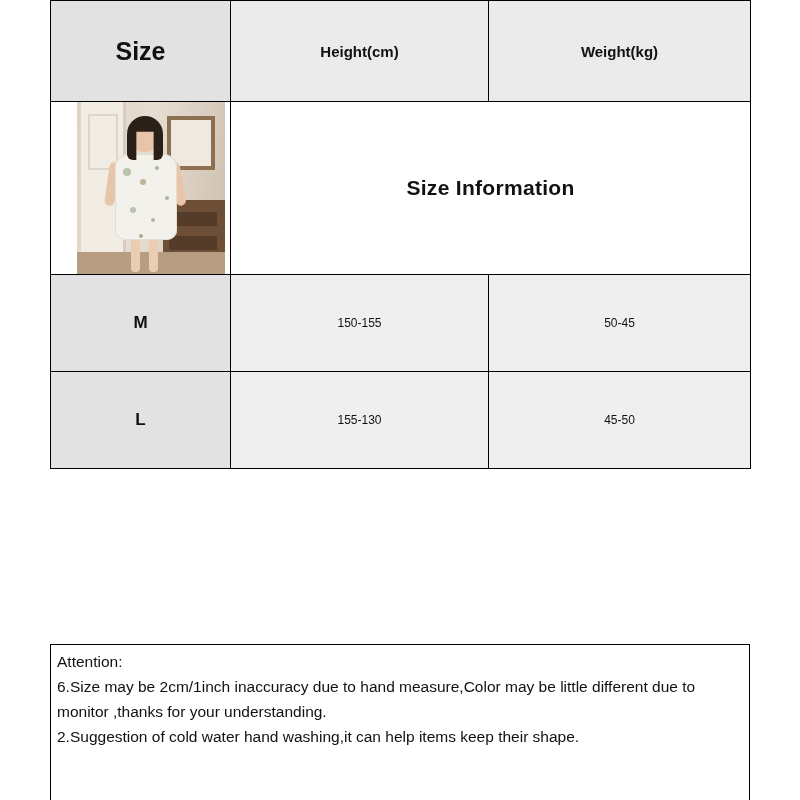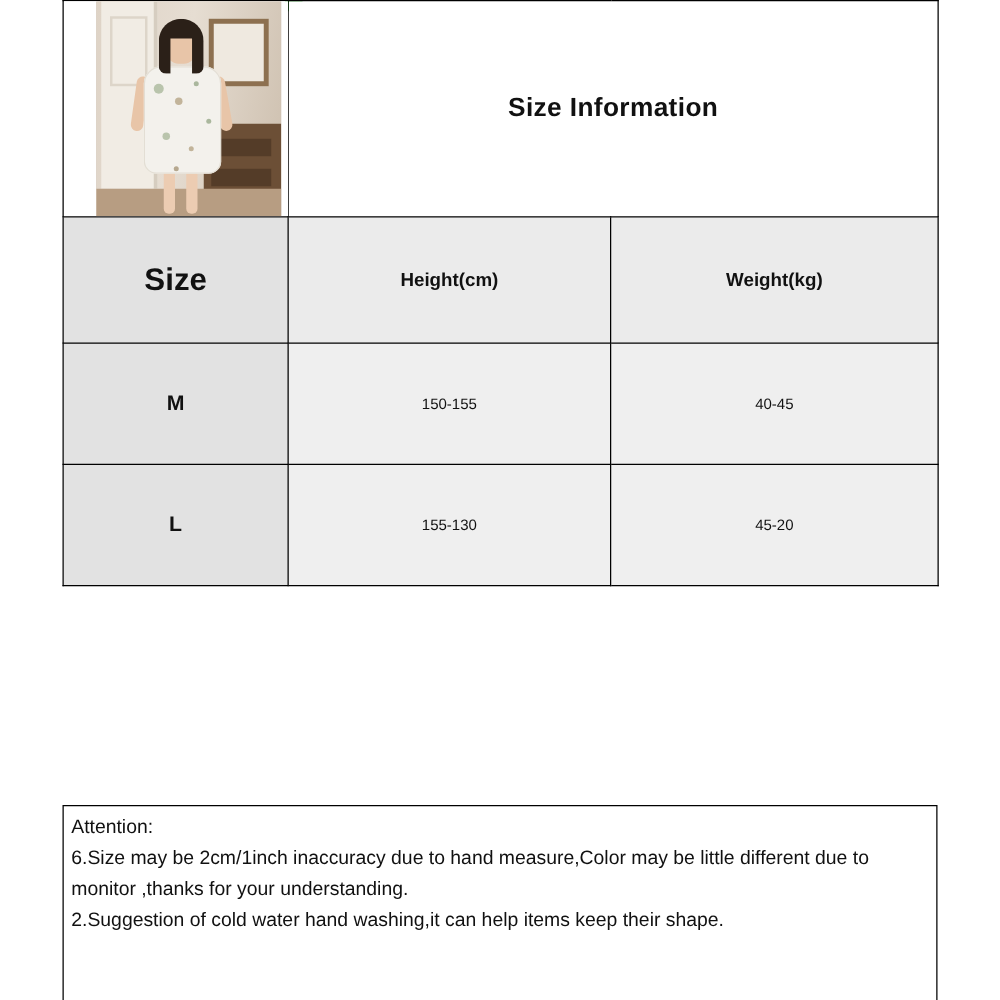--- a/index.html
+++ b/index.html
@@ -212,20 +212,26 @@
 
   <div class="top-mark"></div>
 
   <table class="size-table">
     <colgroup>
       <col class="col-size">
       <col class="col-height">
       <col class="col-weight">
     </colgroup>
     <tbody>
+      <tr>
+        <td class="hdr hdr-size">Size</td>
+        <td class="hdr hdr-col">Height(cm)</td>
+        <td class="hdr hdr-col">Weight(kg)</td>
+      </tr>
+
       <tr>
         <td class="cell-photo">
           <div class="photo">
             <div class="ph-wall"></div>
             <div class="ph-door"></div>
             <div class="ph-frame"></div>
             <div class="ph-dresser"></div>
             <div class="ph-floor"></div>
             <div class="ph-arm-l"></div>
             <div class="ph-arm-r"></div>
@@ -233,35 +239,29 @@
             <div class="ph-leg-r"></div>
             <div class="ph-dress"></div>
             <div class="ph-head"></div>
             <div class="ph-hair"></div>
           </div>
         </td>
         <td class="cell-title" colspan="2">Size Information</td>
       </tr>
 
       <tr>
-        <td class="hdr hdr-size">Size</td>
-        <td class="hdr hdr-col">Height(cm)</td>
-        <td class="hdr hdr-col">Weight(kg)</td>
-      </tr>
-
-      <tr>
         <td class="row-cell sizecol">M</td>
         <td class="row-cell">150-155</td>
-        <td class="row-cell">40-45</td>
+        <td class="row-cell">50-45</td>
       </tr>
 
       <tr>
         <td class="row-cell sizecol">L</td>
         <td class="row-cell">155-130</td>
-        <td class="row-cell">45-20</td>
+        <td class="row-cell">45-50</td>
       </tr>
 
 
     </tbody>
   </table>
 
   <div class="attention">
     <p>Attention:</p>
     <p>6.Size may be 2cm/1inch inaccuracy due to hand measure,Color may be little different due to monitor ,thanks for your understanding.</p>
     <p>2.Suggestion of cold water hand washing,it can help items keep their shape.</p>

